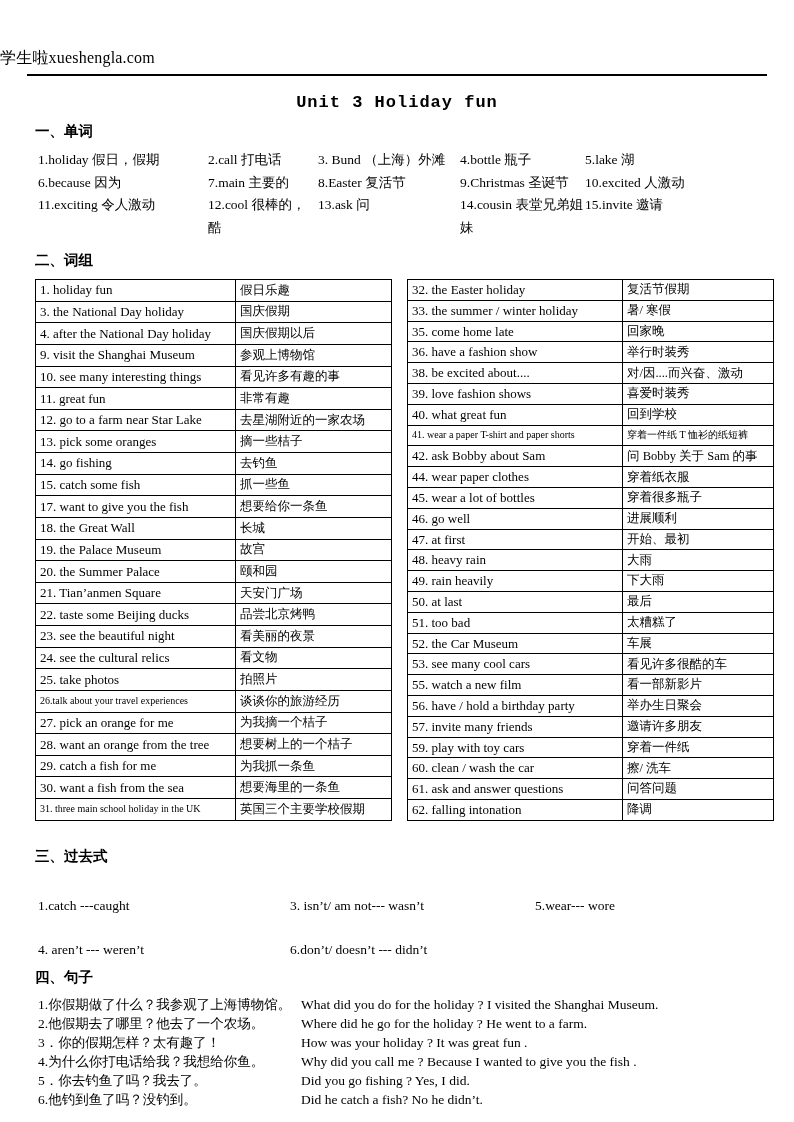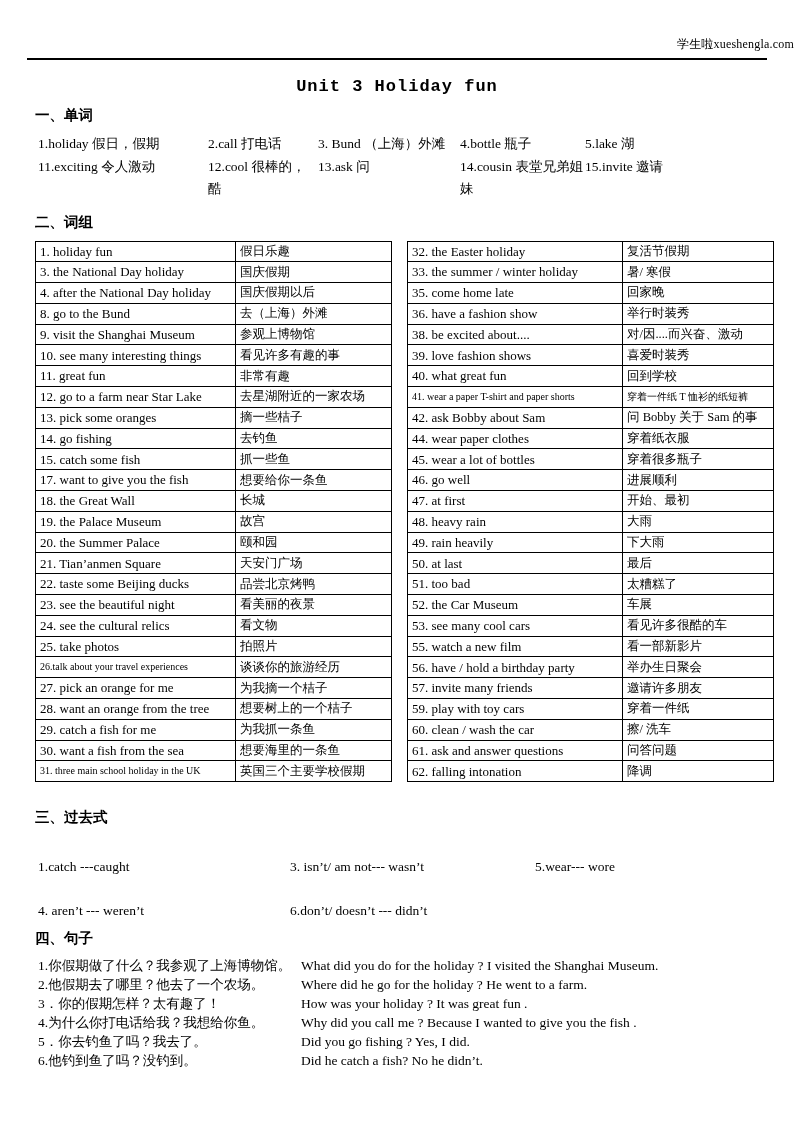--- a/index.html
+++ b/index.html
@@ -2,21 +2,21 @@
 <html><head>
 <meta charset="utf-8">
 <style>
   * { margin:0; padding:0; box-sizing:border-box; }
   html,body { background:#888; }
   .page {
     width:794px; height:1122px; margin:0 auto; background:#fff; color:#000;
     font-family:"Liberation Serif","DejaVu Serif",serif;
     position:relative; overflow:hidden;
   }
-  .site-header { text-align:right; padding-top:36px; font-size:12px; letter-spacing:0.2px; }
+  .site-header { text-align:left; padding-top:48px; font-size:16px; letter-spacing:0.2px; }
   .header-rule { border:none; border-top:2px solid #000; margin:5px 27px 0 27px; }
   .doc-title {
     text-align:center; margin-top:17px; font-size:17px; font-weight:bold;
     font-family:"Liberation Mono","DejaVu Sans Mono",monospace; letter-spacing:1px;
   }
   .sec-heading {
     font-family:"DejaVu Sans","Liberation Sans",sans-serif;
     font-weight:bold; font-size:14.5px; margin-left:35px;
   }
   .h-words    { margin-top:10px; }
@@ -74,20 +74,27 @@
   <div class="sec-heading h-words">一、单词</div>
   <div class="word-lines">
       <div class="word-line">
         <span class="word-item">1.holiday 假日，假期</span>
         <span class="word-item">2.call 打电话</span>
         <span class="word-item">3. Bund （上海）外滩</span>
         <span class="word-item">4.bottle 瓶子</span>
         <span class="word-item">5.lake 湖</span>
       </div>
       <div class="word-line">
+        <span class="word-item">6.because 因为</span>
+        <span class="word-item">7.main 主要的</span>
+        <span class="word-item">8.Easter 复活节</span>
+        <span class="word-item">9.Christmas 圣诞节</span>
+        <span class="word-item">10.excited 人激动</span>
+      </div>
+      <div class="word-line">
         <span class="word-item">11.exciting 令人激动</span>
         <span class="word-item">12.cool 很棒的，酷</span>
         <span class="word-item">13.ask 问</span>
         <span class="word-item">14.cousin 表堂兄弟姐妹</span>
         <span class="word-item">15.invite 邀请</span>
       </div>
     </div>
 
   <div class="sec-heading h-phrases">二、词组</div>
   <div class="tables-wrap">
@@ -97,24 +104,20 @@
             <td class="en">1. holiday fun</td>
             <td class="cn">假日乐趣</td>
           </tr>
           <tr>
             <td class="en">3. the National Day holiday</td>
             <td class="cn">国庆假期</td>
           </tr>
           <tr>
             <td class="en">4. after the National Day holiday</td>
             <td class="cn">国庆假期以后</td>
-          </tr>
-          <tr>
-            <td class="en">8. go to the Bund</td>
-            <td class="cn">去（上海）外滩</td>
           </tr>
           <tr>
             <td class="en">9. visit the Shanghai Museum</td>
             <td class="cn">参观上博物馆</td>
           </tr>
           <tr>
             <td class="en">10. see many interesting things</td>
             <td class="cn">看见许多有趣的事</td>
           </tr>
           <tr>

